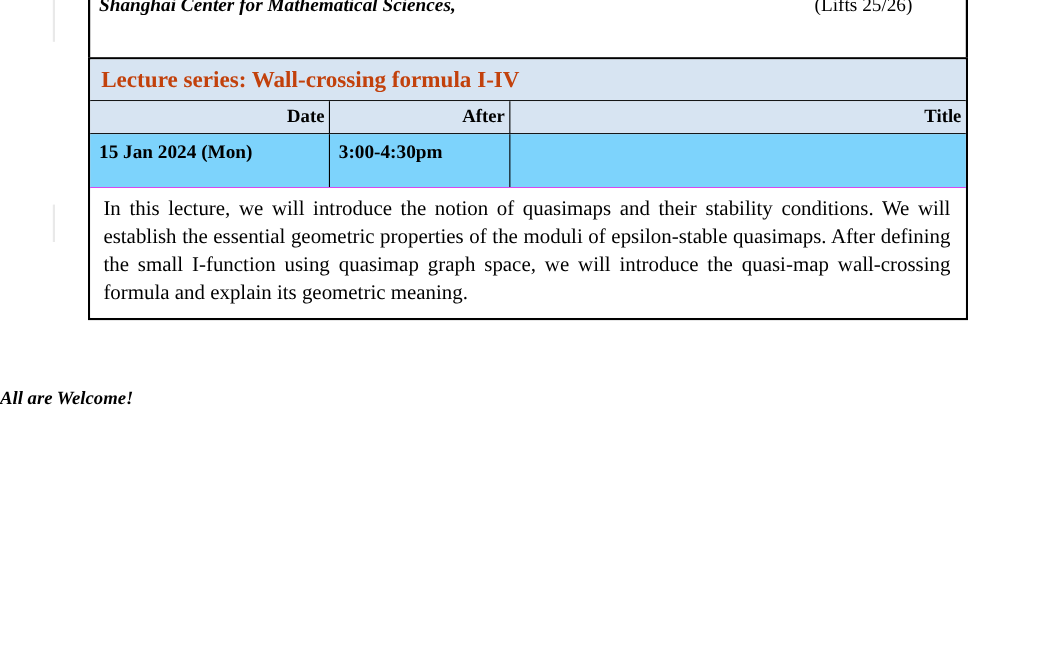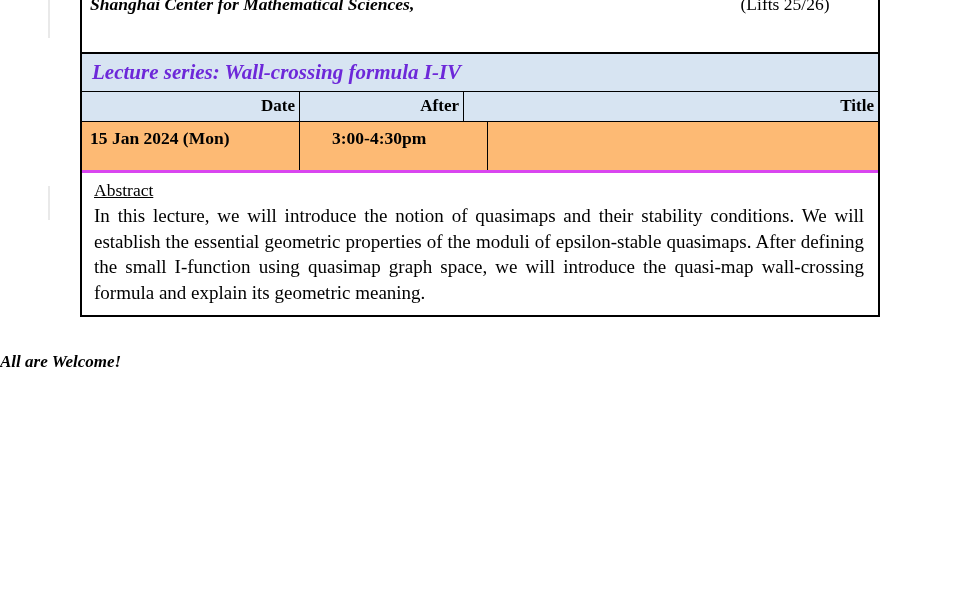--- a/index.html
+++ b/index.html
@@ -66,22 +66,21 @@
     box-sizing: border-box;
   }
 
   .series-row {
     background: #d7e4f2;
     border-bottom: 1px solid #000;
     padding: 5px 8px 6px 10px;
     font-weight: bold;
     font-size: 21px;
     line-height: 26px;
-    color: #6d28d9;
-    font-style: italic;
+    color: #c2410c;
   }
 
   .col-head {
     display: flex;
     background: #d7e4f2;
     border-bottom: 1px solid #000;
     font-weight: bold;
     font-size: 17px;
     line-height: 22px;
   }
@@ -89,27 +88,26 @@
     padding: 3px 4px 4px 4px;
     text-align: right;
     box-sizing: border-box;
   }
   .c-date  { width: 218px; border-right: 1px solid #000; }
   .c-time  { width: 164px; border-right: 1px solid #000; }
   .c-title { flex: 1; }
 
   .data-row {
     display: flex;
-    background: #fdba74;
-    border-bottom: 3px solid #d946ef;
+    background: #7dd3fc;
+    border-bottom: 1px solid #d946ef;
     font-weight: bold;
     font-size: 17.5px;
     line-height: 21px;
     min-height: 48px;
-    gap: 24px;
   }
   .data-row > div {
     padding: 6px 6px 6px 8px;
     box-sizing: border-box;
   }
   .data-row .c-date  { width: 218px; border-right: 1px solid #000; }
   .data-row .c-time  { width: 164px; border-right: 1px solid #000; }
   .data-row .c-title { flex: 1; padding-left: 9px; }
 
   .abstract-block {
@@ -172,21 +170,20 @@
       <div class="c-time">After</div>
       <div class="c-title">Title</div>
     </div>
 
     <div class="data-row">
       <div class="c-date">15 Jan 2024 (Mon)</div>
       <div class="c-time">3:00-4:30pm</div>
     </div>
 
     <div class="abstract-block">
-      <div class="abstract-label">Abstract</div>
       <div class="abstract-text">In this lecture, we will introduce the notion of quasimaps and their stability conditions. We will establish the essential geometric properties of the moduli of epsilon-stable quasimaps. After defining the small I-function using quasimap graph space, we will introduce the quasi-map wall-crossing formula and explain its geometric meaning.</div>
     </div>
 
   </div>
 
   <div class="welcome">All are Welcome!</div>
 
 </div>
 
 </body></html>

